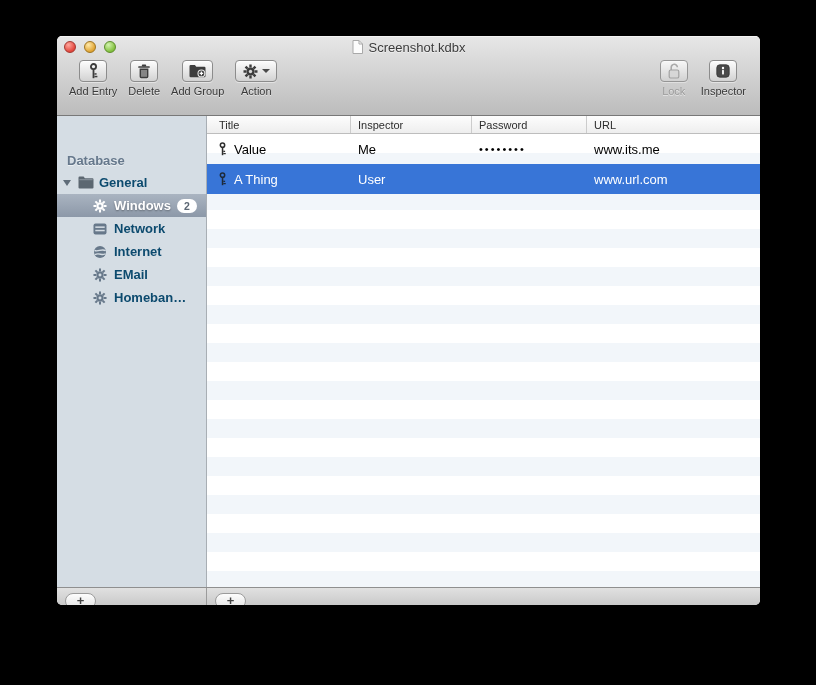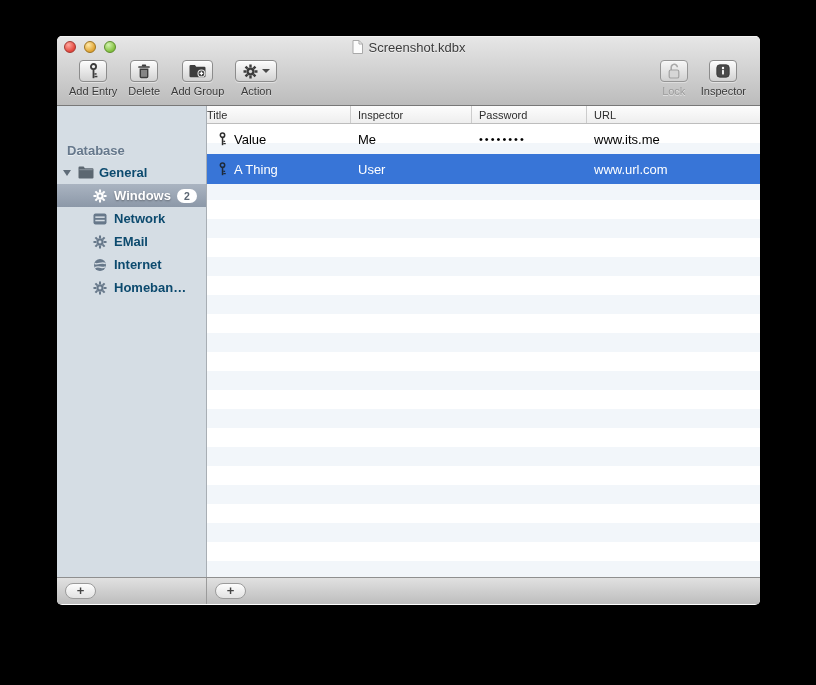--- a/index.html
+++ b/index.html
@@ -3,21 +3,21 @@
 <meta charset="utf-8">
 <style>
   html,body{margin:0;padding:0;background:#000;width:816px;height:685px;overflow:hidden;
     font-family:"Liberation Sans","DejaVu Sans",sans-serif;}
   *{box-sizing:border-box;}
 
   .window{position:absolute;left:57px;top:36px;width:703px;height:569px;border-radius:5px;
     overflow:hidden;background:#fff;box-shadow:0 0 0 1px rgba(0,0,0,.75),0 18px 45px rgba(0,0,0,.9);}
 
   
-  .chrome{position:relative;height:70px;background:linear-gradient(#e7e7e7,#bcbcbc);
+  .chrome{position:relative;height:80px;background:linear-gradient(#e7e7e7,#bcbcbc);
     border-bottom:1px solid #787878;box-shadow:inset 0 1px 0 rgba(255,255,255,.55);}
   .titlebar{position:relative;height:22px;}
   .traffic{position:absolute;top:5px;left:7px;display:flex;gap:8px;}
   .light{width:12px;height:12px;border-radius:50%;}
   .light.red{background:radial-gradient(circle at 35% 30%,#ffa79e,#e2463c 70%);border:1px solid #a33730;}
   .light.yellow{background:radial-gradient(circle at 35% 30%,#ffe9a8,#e0a433 70%);border:1px solid #9e7420;}
   .light.green{background:radial-gradient(circle at 35% 30%,#d2f3ae,#83c03f 70%);border:1px solid #5d8d2c;}
   .title-wrap{position:absolute;left:0;right:0;top:0;height:22px;display:flex;align-items:center;
     justify-content:center;gap:6px;}
   .doc-icon{width:11px;height:14px;display:block;}
@@ -52,21 +52,21 @@
   .sb-icon{width:16px;height:16px;display:flex;align-items:center;justify-content:center;flex:0 0 16px;}
   .badge{margin-left:auto;margin-right:9px;min-width:20px;height:14px;border-radius:8px;background:#fff;
     color:#5b6673;font-size:10.5px;font-weight:bold;display:flex;align-items:center;justify-content:center;
     padding:0 5px;text-shadow:none;}
 
   
   .table-area{flex:1;display:flex;flex-direction:column;background:#fff;}
   .thead{height:18px;display:flex;background:linear-gradient(#fdfdfd,#eeeeee);border-bottom:1px solid #bdbdbd;
     font-size:11px;color:#2d2d2d;}
   .th{display:flex;align-items:center;border-right:1px solid #cccccc;padding-left:7px;overflow:hidden;}
-  .th.first{padding-left:0;}
+  .th.first{padding-left:12px;}
   .th.last{border-right:none;}
   .col-title{width:144px;flex:0 0 144px;}
   .col-user{width:121px;flex:0 0 121px;}
   .col-pass{width:115px;flex:0 0 115px;}
   .col-url{flex:1;}
   .tbody{flex:1;background:repeating-linear-gradient(to bottom,#ffffff 0 19px,#f2f6fa 19px 38px);}
   .trow{height:30px;display:flex;align-items:center;font-size:13px;color:#000;}
   .trow.selected{background:#3875d7;color:#fff;}
   .td{display:flex;align-items:center;padding-left:7px;overflow:hidden;white-space:nowrap;}
   .td.title-cell{padding-left:11px;gap:7px;}
@@ -227,50 +227,50 @@
             <rect x="0.5" y="0.5" width="13" height="11" rx="2" fill="#67788a"></rect>
             <rect x="2.3" y="3.4" width="9.4" height="1.5" fill="#d5dde4"></rect>
             <rect x="2.3" y="6.8" width="9.4" height="1.5" fill="#d5dde4"></rect>
           </svg>
         </span>
         <span>Network</span>
       </div>
 
       <div class="sb-row child">
         <span class="sb-icon">
+          <svg width="14" height="14" viewBox="0 0 14 14">
+            <circle cx="7" cy="7" r="6" fill="#67788a"></circle>
+            <path d="M1.6 5.4 C5 7.4 9 3 12.6 5.8 M2 9.6 C6 7.2 10 11.4 12.4 8.6" fill="none" stroke="#d5dde4" stroke-width="1.4"></path>
+          </svg>
+        </span>
+        <span>Internet</span>
+      </div>
+
+      <div class="sb-row child">
+        <span class="sb-icon">
           <svg width="14" height="14" viewBox="0 0 15 15">
             <g stroke="#67788a" stroke-width="2.2">
               <line x1="7.5" y1="0.5" x2="7.5" y2="3.4"></line>
                 <line x1="7.5" y1="11.6" x2="7.5" y2="14.5"></line>
               <line x1="0.5" y1="7.5" x2="3.4" y2="7.5"></line>
                 <line x1="11.6" y1="7.5" x2="14.5" y2="7.5"></line>
               <line x1="2.55" y1="2.55" x2="4.6" y2="4.6"></line>
                 <line x1="10.4" y1="10.4" x2="12.45" y2="12.45"></line>
               <line x1="2.55" y1="12.45" x2="4.6" y2="10.4"></line>
                 <line x1="10.4" y1="4.6" x2="12.45" y2="2.55"></line>
             </g>
             <circle cx="7.5" cy="7.5" r="3.9" fill="#67788a"></circle>
             <circle cx="7.5" cy="7.5" r="1.6" fill="#d5dde4"></circle>
           </svg>
         </span>
         <span>EMail</span>
       </div>
 
       <div class="sb-row child">
         <span class="sb-icon">
-          <svg width="14" height="14" viewBox="0 0 14 14">
-            <circle cx="7" cy="7" r="6" fill="#67788a"></circle>
-            <path d="M1.6 5.4 C5 7.4 9 3 12.6 5.8 M2 9.6 C6 7.2 10 11.4 12.4 8.6" fill="none" stroke="#d5dde4" stroke-width="1.4"></path>
-          </svg>
-        </span>
-        <span>Internet</span>
-      </div>
-
-      <div class="sb-row child">
-        <span class="sb-icon">
           <svg width="14" height="14" viewBox="0 0 15 15">
             <g stroke="#67788a" stroke-width="2.2">
               <line x1="7.5" y1="0.5" x2="7.5" y2="3.4"></line>
                 <line x1="7.5" y1="11.6" x2="7.5" y2="14.5"></line>
               <line x1="0.5" y1="7.5" x2="3.4" y2="7.5"></line>
                 <line x1="11.6" y1="7.5" x2="14.5" y2="7.5"></line>
               <line x1="2.55" y1="2.55" x2="4.6" y2="4.6"></line>
                 <line x1="10.4" y1="10.4" x2="12.45" y2="12.45"></line>
               <line x1="2.55" y1="12.45" x2="4.6" y2="10.4"></line>
                 <line x1="10.4" y1="4.6" x2="12.45" y2="2.55"></line>

